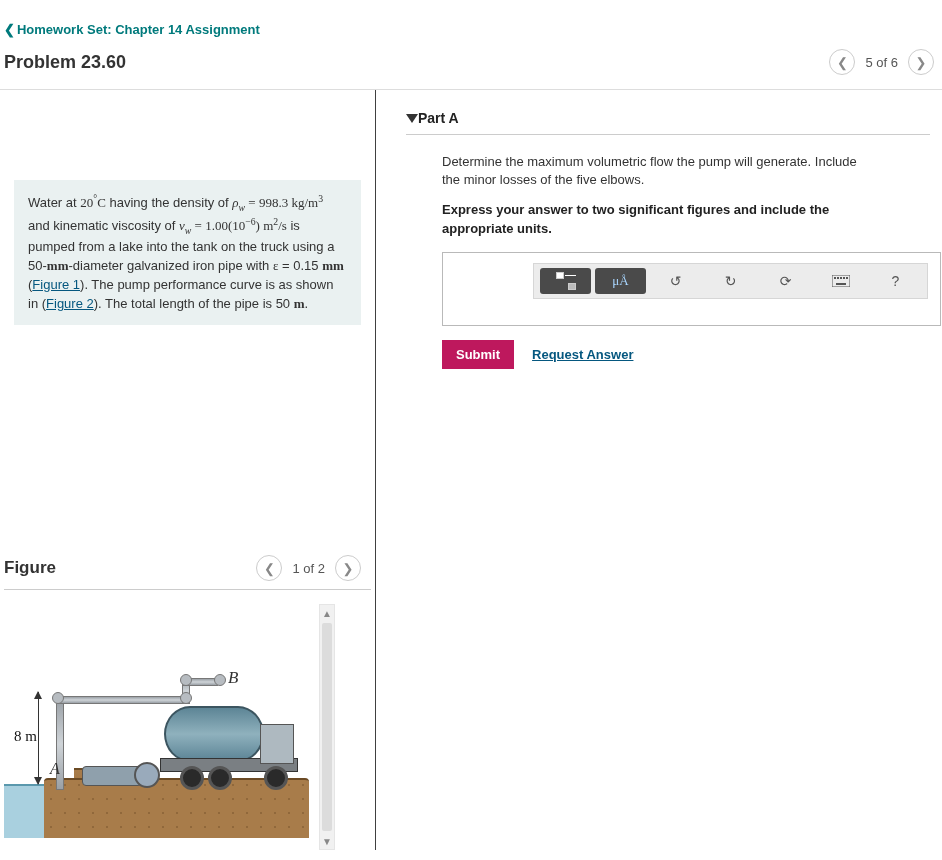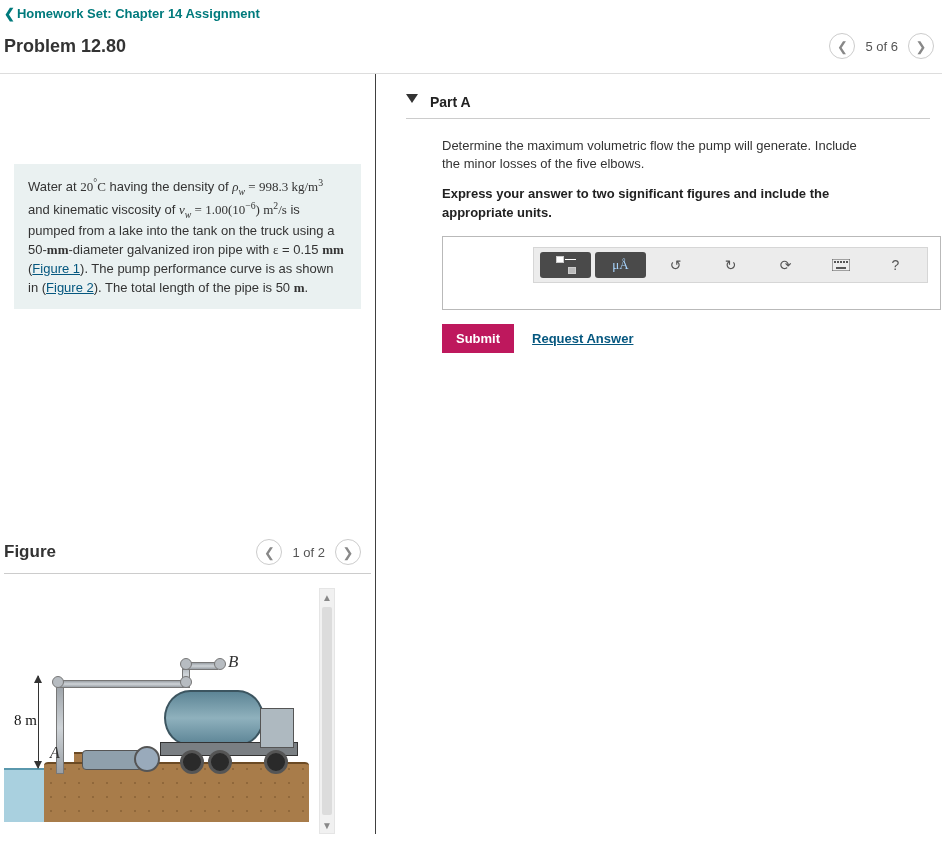--- a/index.html
+++ b/index.html
@@ -4,21 +4,21 @@
 <style>
   * { box-sizing: border-box; margin: 0; padding: 0; }
   body {
     font-family: Arial, Helvetica, sans-serif;
     font-size: 13px;
     color: #333;
     width: 942px;
     background: #fff;
   }
   .breadcrumb {
-    padding: 6px 4px 8px 4px;
+    padding: 22px 4px 8px 4px;
   }
   .breadcrumb a {
     color: #007a7c;
     font-weight: bold;
     text-decoration: none;
     font-size: 13px;
   }
   .breadcrumb .chev { margin-right: 2px; font-weight: bold; }
   .header-row {
     display: flex;
@@ -96,21 +96,21 @@
   .dim-arrow::before, .dim-arrow::after {
     content:""; position:absolute; left:-4px; width:0;height:0; border-left:4px solid transparent; border-right:4px solid transparent;
   }
   .dim-arrow::before { top:-1px; border-bottom:8px solid #333; }
   .dim-arrow::after { bottom:-1px; border-top:8px solid #333; }
   .dim-lbl { position:absolute; left:10px; top:100px; font-size:15px; color:#111; font-family:"Times New Roman",serif; }
   .ptA { position:absolute; left:46px; bottom:60px; font-style:italic; font-family:"Times New Roman",serif; font-size:16px; }
   .ptB { position:absolute; left:224px; top:40px; font-style:italic; font-family:"Times New Roman",serif; font-size:17px; }
 
   
-  .part-head { display:flex; gap:12px; padding: 6px 0 8px 0; }
+  .part-head { display:flex; align-items:center; padding: 6px 0 8px 0; }
   .triangle-down { width:0;height:0; border-left:6px solid transparent; border-right:6px solid transparent; border-top:9px solid #333; }
   .part-title { font-weight:bold; font-size:14px; color:#222; }
   .part-divider { border-top:1px solid #ccc; margin-bottom: 18px; }
   .question-area { padding-left: 36px; max-width: 470px; }
   .qtext { font-size:13px; line-height:1.4; margin-bottom:12px; color:#333; }
   .qinstr { font-size:13px; font-weight:bold; line-height:1.4; margin-bottom:14px; color:#222; }
   .answer-box { border:1px solid #b9b9b9; padding: 10px 12px 14px 12px; display:inline-block; min-width: 380px; }
   .toolbar { background:#ececec; border:1px solid #d6d6d6; display:inline-flex; align-items:center; gap:4px; padding:4px 6px; margin-left: 78px; margin-bottom: 12px; }
   .tb-btn { width:51px; height:26px; display:inline-flex; align-items:center; justify-content:center; border-radius:3px; cursor:pointer; color:#555; font-size:14px; }
   .tb-btn.dark { background:#4a4a4a; color:#fff; }
@@ -139,21 +139,21 @@
   .next-btn .chv { font-weight:bold; margin-left:3px; }
 </style>
 </head>
 <body>
 
 <div class="breadcrumb">
   <a href="#"><span class="chev">❮</span><span>Homework Set: Chapter 14 Assignment</span></a>
 </div>
 
 <div class="header-row">
-  <div class="problem-title">Problem 12.80</div>
+  <div class="problem-title">Problem 23.60</div>
   <div class="nav-group">
     <span class="circ-btn">❮</span>
     <span>5 of 6</span>
     <span class="circ-btn">❯</span>
   </div>
 </div>
 
 <div class="top-divider"></div>
 
 <div class="main">

